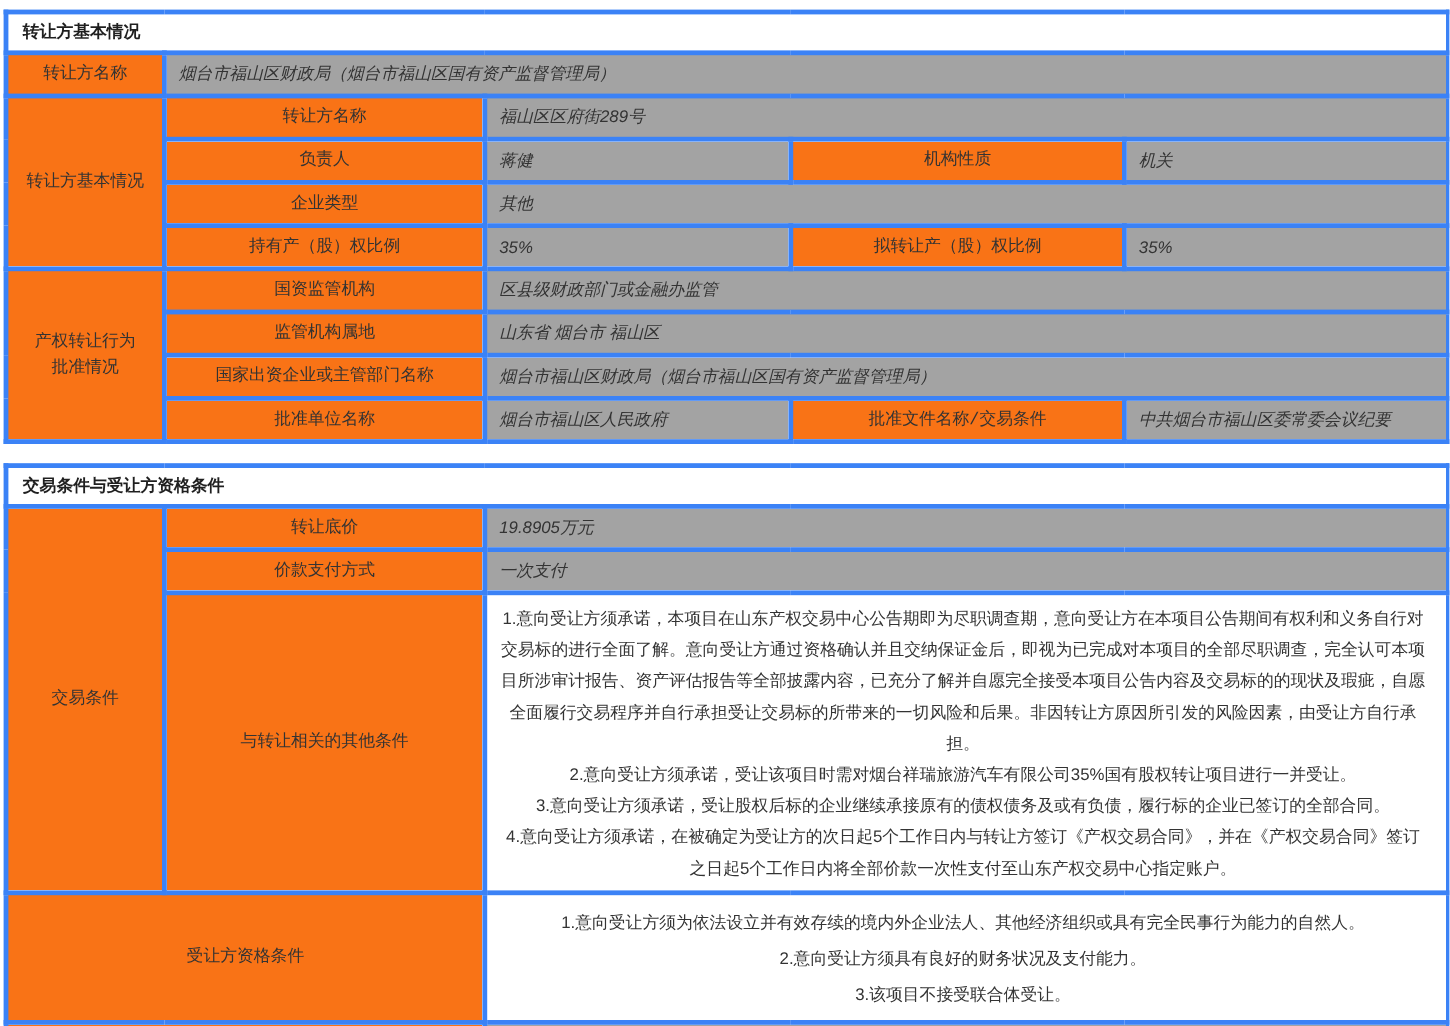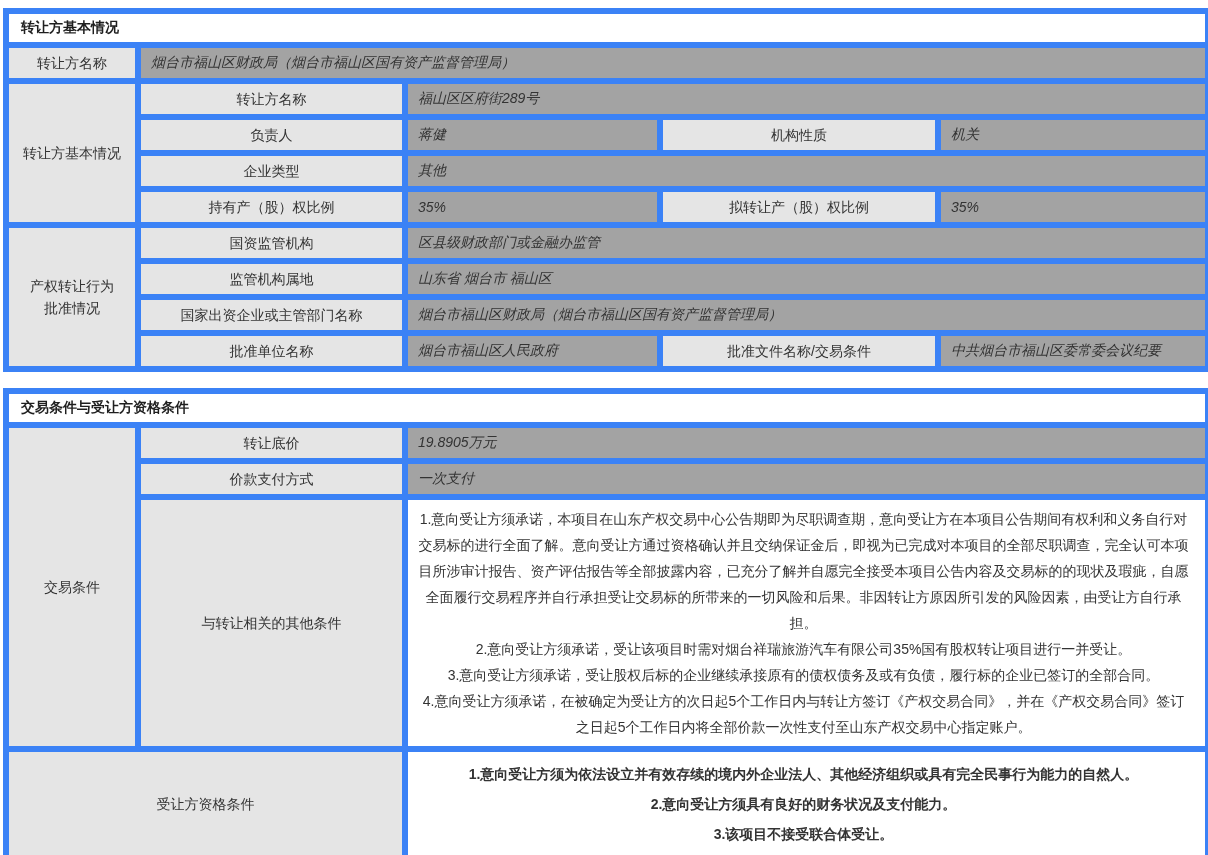--- a/index.html
+++ b/index.html
@@ -18,60 +18,61 @@
     padding: 8px 3px 0 3px;
     background: #ffffff;
   }
   table.info {
     border-collapse: collapse;
     table-layout: fixed;
     width: 1202px;
     margin-bottom: 16px;
   }
   table.info td {
-    border: 6px solid #3b82f6;
+    border: 4px solid #3b82f6;
     overflow: hidden;
     word-break: break-all;
     margin-top: 47px;
   }
   tr.hdr-row { height: 34px; }
   td.section-hdr {
     font-weight: bold;
     color: #1f1f1f;
     padding: 0 0 0 12px;
     background: #ffffff;
     vertical-align: middle;
   }
   tr.r { height: 36px; }
   tr.r-joint { height: 28px; }
   td.lab {
-    background: #e5e5e5;
+    background: #f97316;
     text-align: center;
     vertical-align: middle;
     color: #333333;
     padding: 0 6px;
     line-height: 22px;
+    font-family: Liberation Mono, monospace;
   }
   td.val {
     background: #a3a3a3;
     vertical-align: middle;
     padding: 0 14px 0 10px;
     color: #333333;
     font-style: italic;
   }
   td.val-multi {
     background: #ffffff;
     vertical-align: middle;
     padding: 6px 16px 6px 10px;
     line-height: 26px;
     white-space: pre-line;
     color: #333333;
     text-align: center;
   }
-  td.val-multi.qual { line-height: 30px; padding-top: 7px; padding-bottom: 7px; font-weight: bold; }
+  td.val-multi.qual { line-height: 30px; padding-top: 7px; padding-bottom: 7px; }
 </style>
 </head>
 <body>
 
 <div class="page">
 
   <table class="info">
     <colgroup>
       <col style="width:132px">
       <col style="width:267px">

